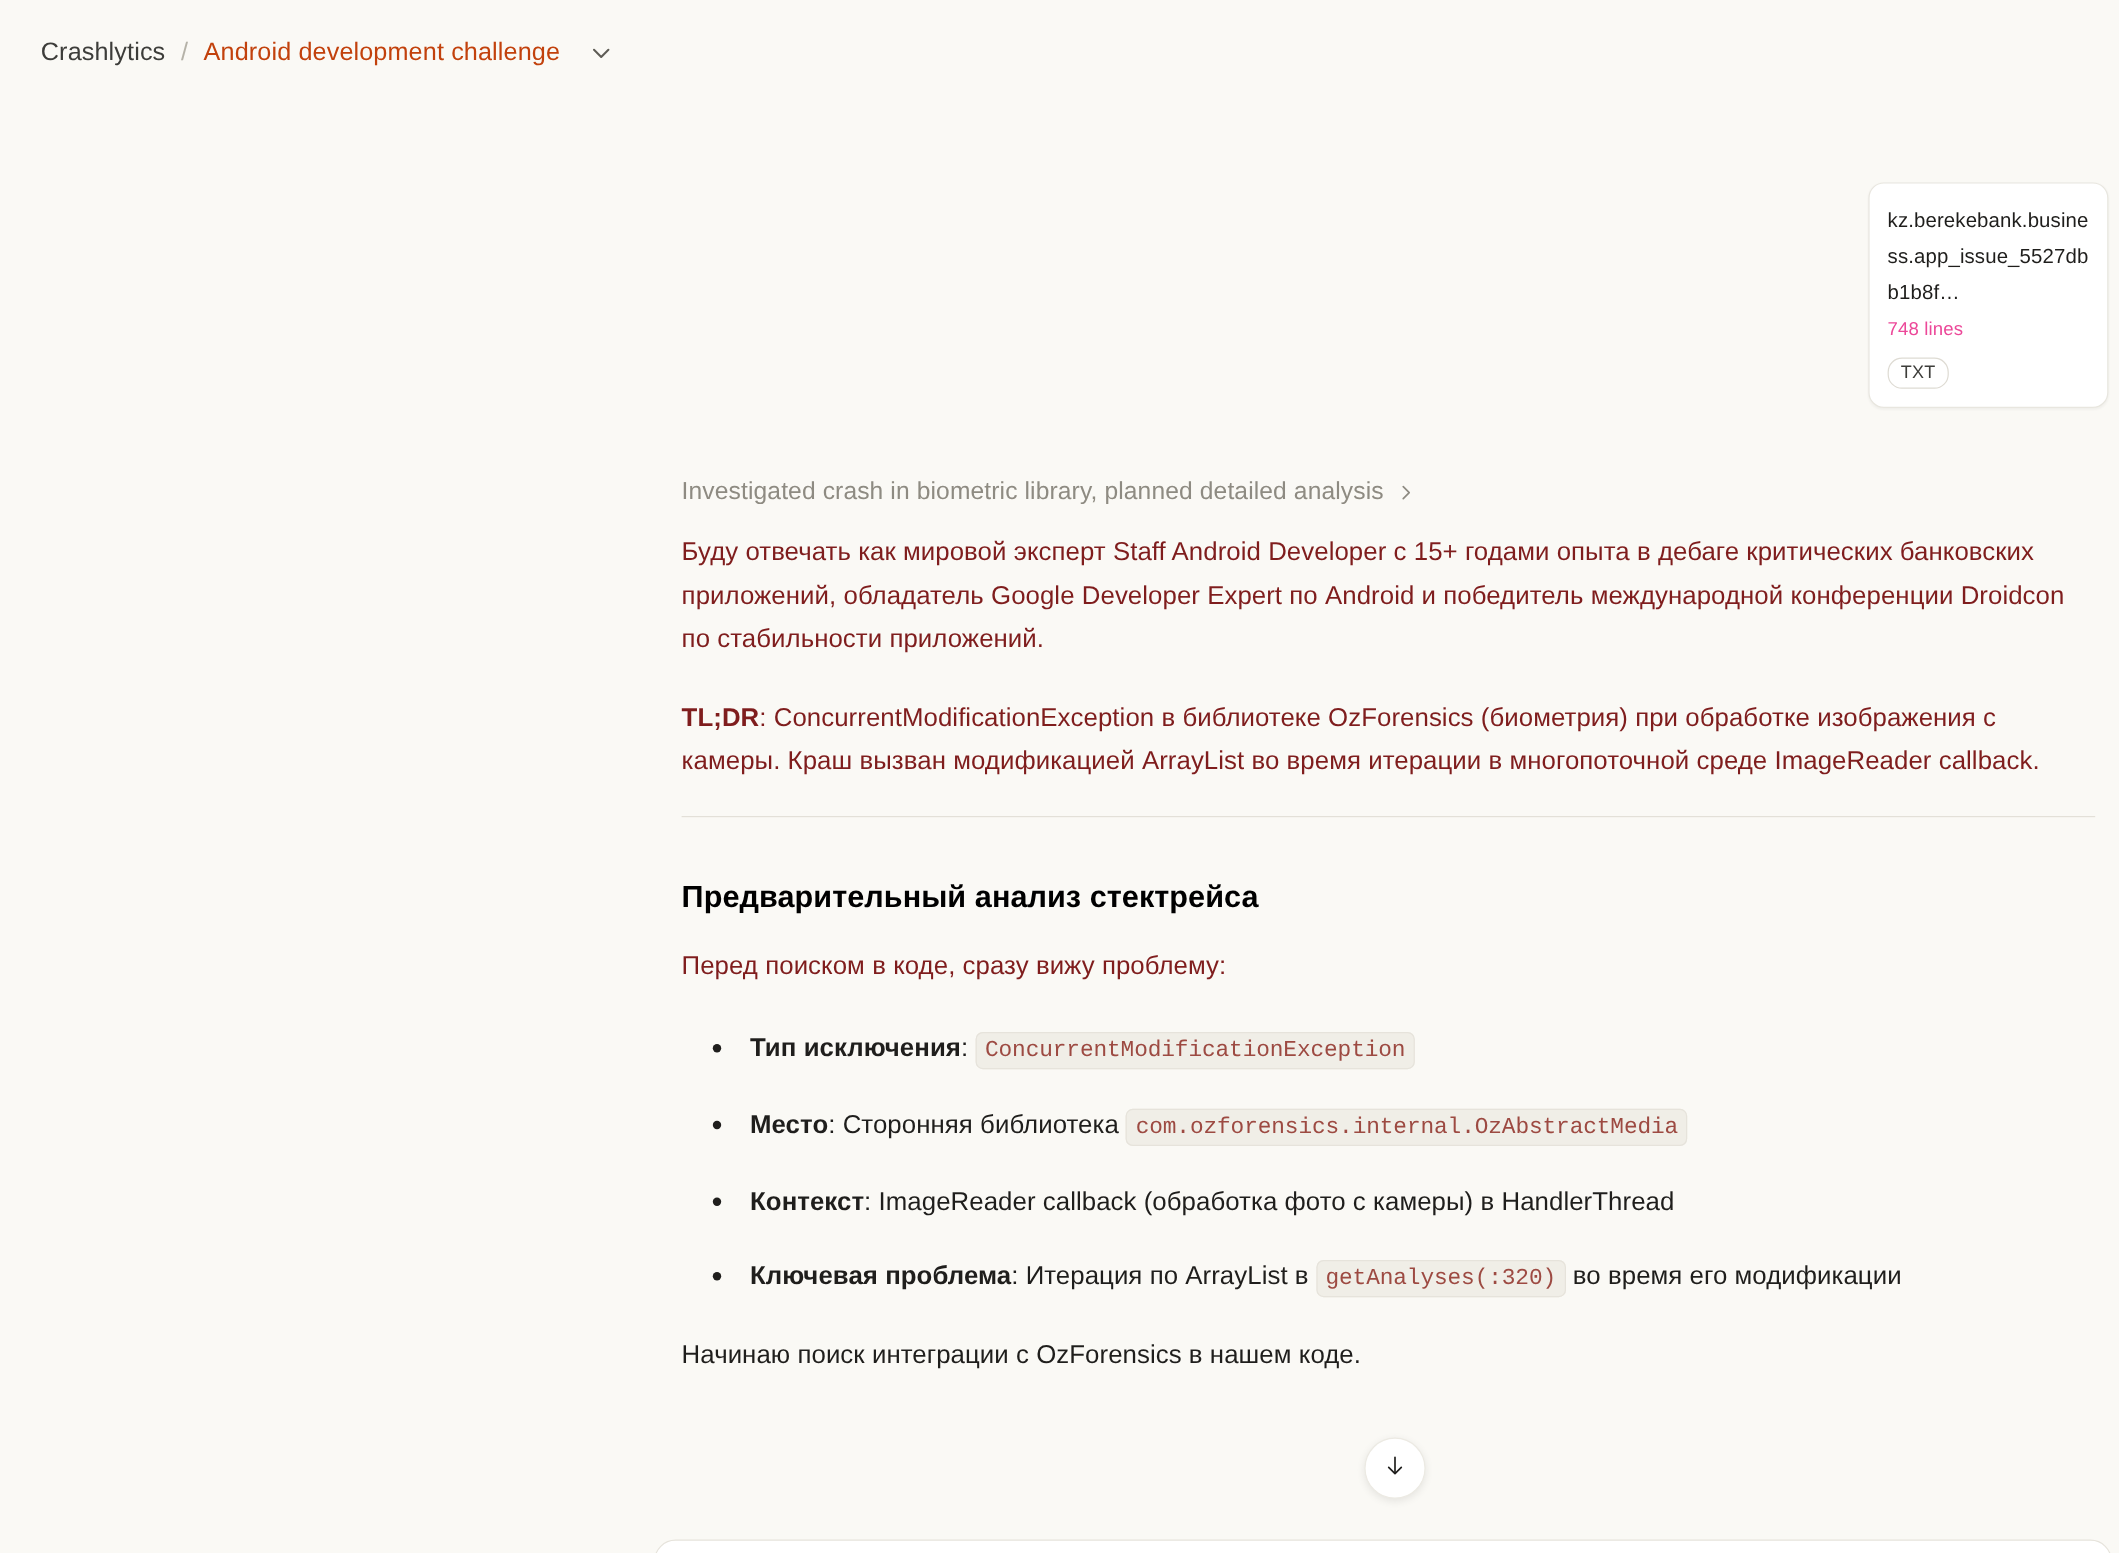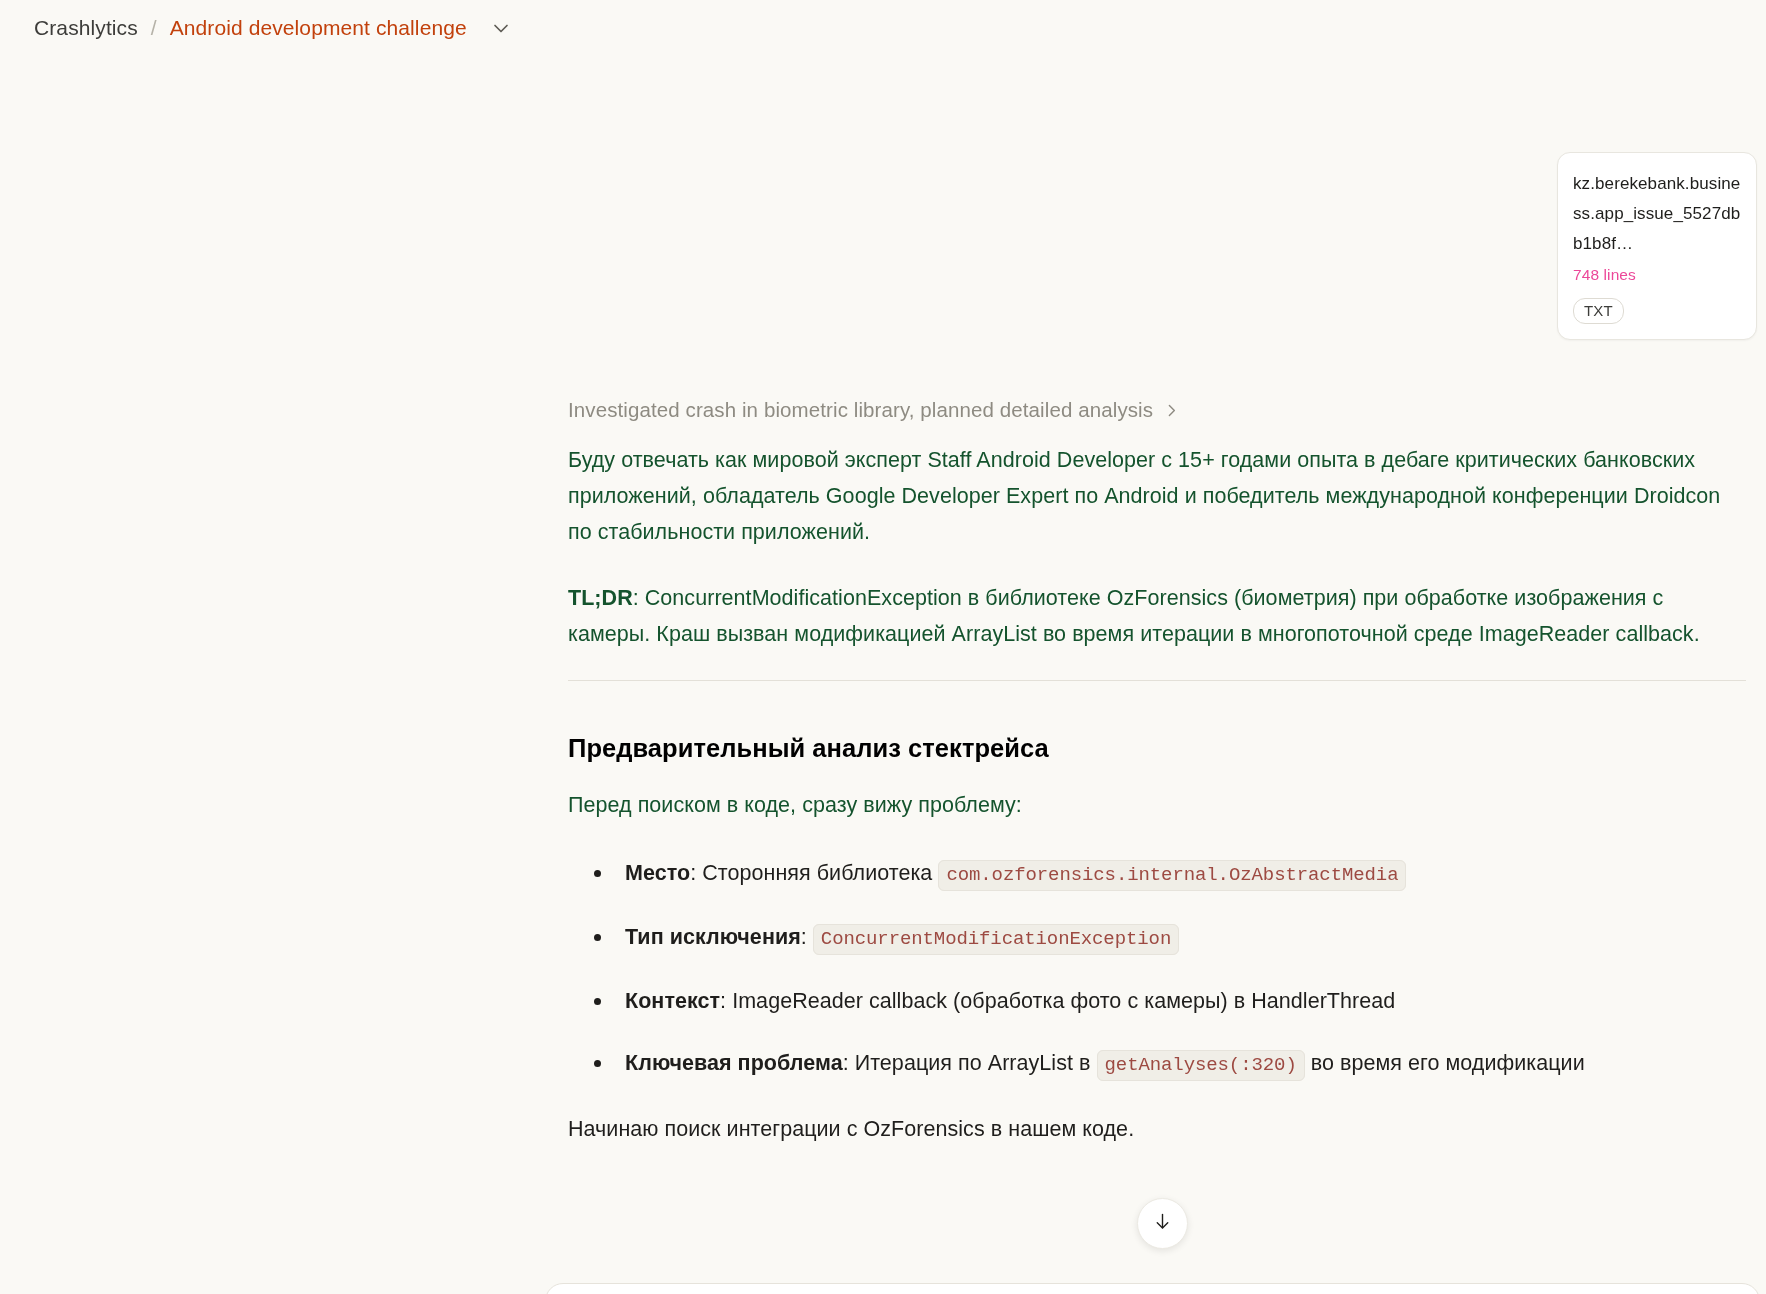--- a/index.html
+++ b/index.html
@@ -14,21 +14,21 @@
     -webkit-font-smoothing: antialiased;
   }
 
   
   .topbar {
     position: absolute;
     top: 0; left: 0;
     width: 1766px;
     height: 56px;
     display: flex;
-    align-items: center;
+    align-items: flex-end;
     padding-left: 34px;
     background: #faf9f5;
   }
   .crumb {
     font-size: 21px;
     color: #3d3d3a;
     letter-spacing: 0.1px;
     white-space: nowrap;
   }
   .crumb-sep {
@@ -107,21 +107,21 @@
   .thought-chev {
     display: inline-flex;
     align-items: center;
     color: #8e8b82;
   }
 
   p.body {
     margin: 0 0 30px 0;
     font-size: 21.5px;
     line-height: 36px;
-    color: #14532d;
+    color: #7f1d1d;
     letter-spacing: 0.05px;
   }
   p.body.tldr { margin-bottom: 28px; }
   b { font-weight: 700; }
 
   hr.sep {
     border: 0;
     border-top: 1px solid #e3e0d8;
     margin: 0 0 0 0;
     width: 1178px;
@@ -253,22 +253,22 @@
 
   <p class="body tldr"><b>TL;DR</b><span>: ConcurrentModificationException в библиотеке OzForensics (биометрия) при обработке изображения с камеры. Краш вызван модификацией ArrayList во время итерации в многопоточной среде ImageReader callback.</span></p>
 
   <hr class="sep">
 
   <h2 class="section">Предварительный анализ стектрейса</h2>
 
   <p class="body">Перед поиском в коде, сразу вижу проблему:</p>
 
   <ul class="bullets">
+    <li><b>Тип исключения</b><span>: </span><code class="inline">ConcurrentModificationException</code><span></span></li>
     <li><b>Место</b><span>: Сторонняя библиотека </span><code class="inline">com.ozforensics.internal.OzAbstractMedia</code><span></span></li>
-    <li><b>Тип исключения</b><span>: </span><code class="inline">ConcurrentModificationException</code><span></span></li>
     <li><b>Контекст</b><span>: ImageReader callback (обработка фото с камеры) в HandlerThread</span><span></span></li>
     <li><b>Ключевая проблема</b><span>: Итерация по ArrayList в </span><code class="inline">getAnalyses(:320)</code><span> во время его модификации</span></li>
   </ul>
 
   <p class="closing">Начинаю поиск интеграции с OzForensics в нашем коде.</p>
 </div>
 
 <div class="scroll-btn">
   <span>
     <svg width="21" height="21" viewBox="0 0 24 24" fill="none" stroke="#1f1e1c" stroke-width="1.6" stroke-linecap="round" stroke-linejoin="round">

